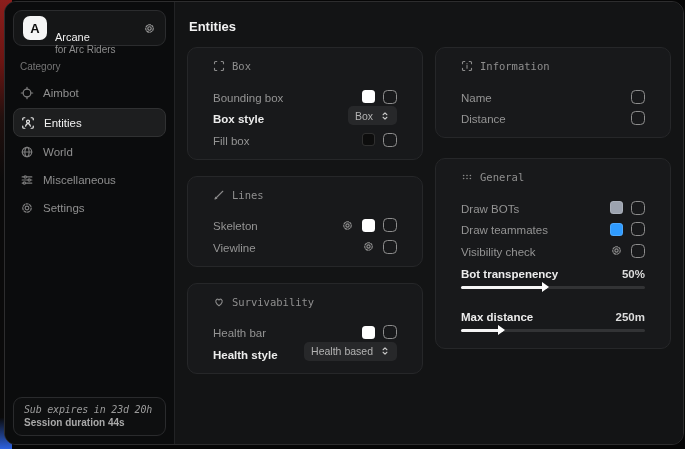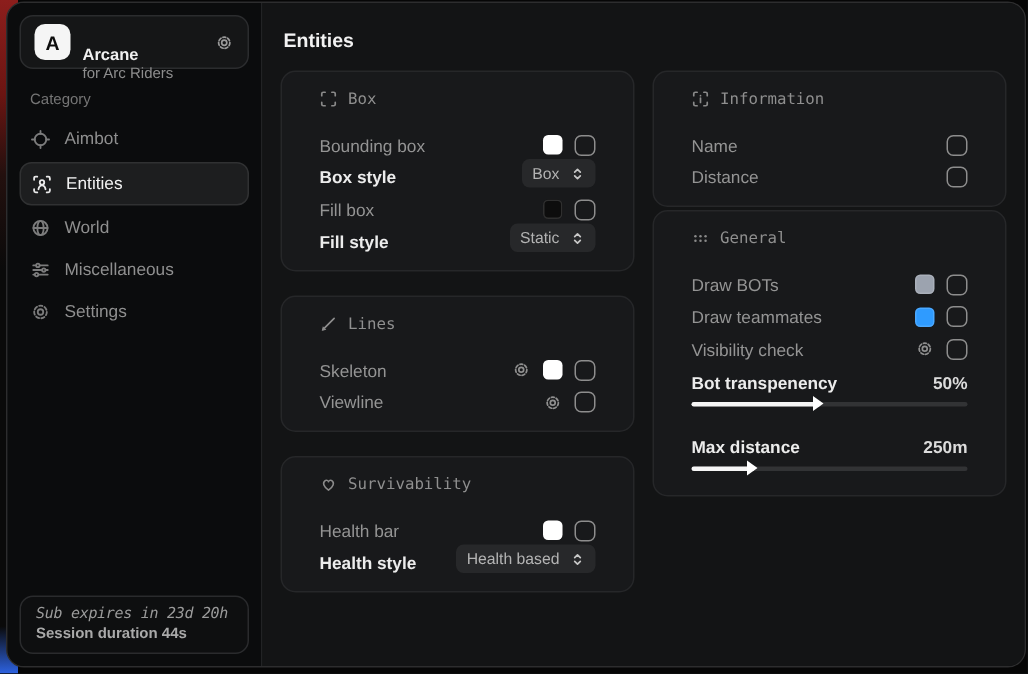--- a/index.html
+++ b/index.html
@@ -27,21 +27,21 @@
     display:flex;align-items:center;gap:8px;
     background:#151617;border:1px solid #2b2c2e;border-radius:9px;
     padding:6px 9px;height:36px;box-sizing:border-box;
   }
   .brand-logo{
     width:24px;height:24px;border-radius:7px;background:#f5f5f5;color:#0d0d0d;
     display:flex;align-items:center;justify-content:center;
     font-weight:bold;font-size:13px;flex:none;
   }
   .brand-text{display:flex;flex-direction:column;line-height:1.15;flex:1;min-width:0;}
-  .brand-title{font-size:11px;font-weight:bold;color:#f0f0f0;margin-top:31px;}
+  .brand-title{font-size:11px;font-weight:normal;color:#f0f0f0;margin-top:31px;}
   .brand-sub{font-size:10px;color:#8d8d8d;}
   .brand-gear{color:#9a9a9a;display:flex;flex:none;}
   .cat-label{font-size:10px;color:#757575;margin:15px 0 7px 7px;}
   .nav{display:flex;flex-direction:column;}
   .nav-item{
     display:flex;align-items:center;gap:9px;height:28px;padding:0 7px;
     color:#8f8f8f;font-size:11.5px;border-radius:8px;cursor:default;
   }
   .nav-item .nico{color:#7c7c7c;display:flex;}
   .nav-item.selected{
@@ -213,31 +213,20 @@
               </span>
             </span>
           </div>
           <div class="row">
             <span class="row-label">Fill box</span>
             <span class="ctrls">
               <span class="swatch" style="background: rgb(13, 13, 13);"></span>
               <span class="checkbox"></span>
             </span>
           </div>
-          <div class="row">
-            <span class="row-label bright">Fill style</span>
-            <span class="dropdown">
-              <span>Static</span>
-              <span class="dico">
-                <svg width="10" height="10" viewBox="0 0 16 16" fill="none" stroke="currentColor" stroke-width="1.8" stroke-linecap="round" stroke-linejoin="round">
-                    <path d="M5 6l3-3 3 3M5 10l3 3 3-3"></path>
-                  </svg>
-              </span>
-            </span>
-          </div>
         </div>
 
         <div class="card">
           <div class="card-head">
             <span class="hico">
               <svg width="12" height="12" viewBox="0 0 16 16" fill="none" stroke="currentColor" stroke-width="1.5" stroke-linecap="round">
                   <path d="M3 13L13 3"></path>
                   <path d="M3 13l1.6-.4L3.4 11.4z"></path>
                 </svg>
             </span>
@@ -294,21 +283,21 @@
                 <svg width="10" height="10" viewBox="0 0 16 16" fill="none" stroke="currentColor" stroke-width="1.8" stroke-linecap="round" stroke-linejoin="round">
                     <path d="M5 6l3-3 3 3M5 10l3 3 3-3"></path>
                   </svg>
               </span>
             </span>
           </div>
         </div>
 
       </div>
 
-      <div class="col" style="gap:2px;">
+      <div class="col" style="gap:20px;">
 
         <div class="card">
           <div class="card-head">
             <span class="hico">
               <svg width="12" height="12" viewBox="0 0 16 16" fill="none" stroke="currentColor" stroke-width="1.5" stroke-linecap="round" stroke-linejoin="round">
                 <path d="M2 5V3.4C2 2.6 2.6 2 3.4 2H5M11 2h1.6c.8 0 1.4.6 1.4 1.4V5M14 11v1.6c0 .8-.6 1.4-1.4 1.4H11M5 14H3.4C2.6 14 2 13.4 2 12.6V11"></path>
                 <path d="M8 7.2V11M8 4.9v.1"></path>
               </svg>
             </span>
             <span>Information</span>

